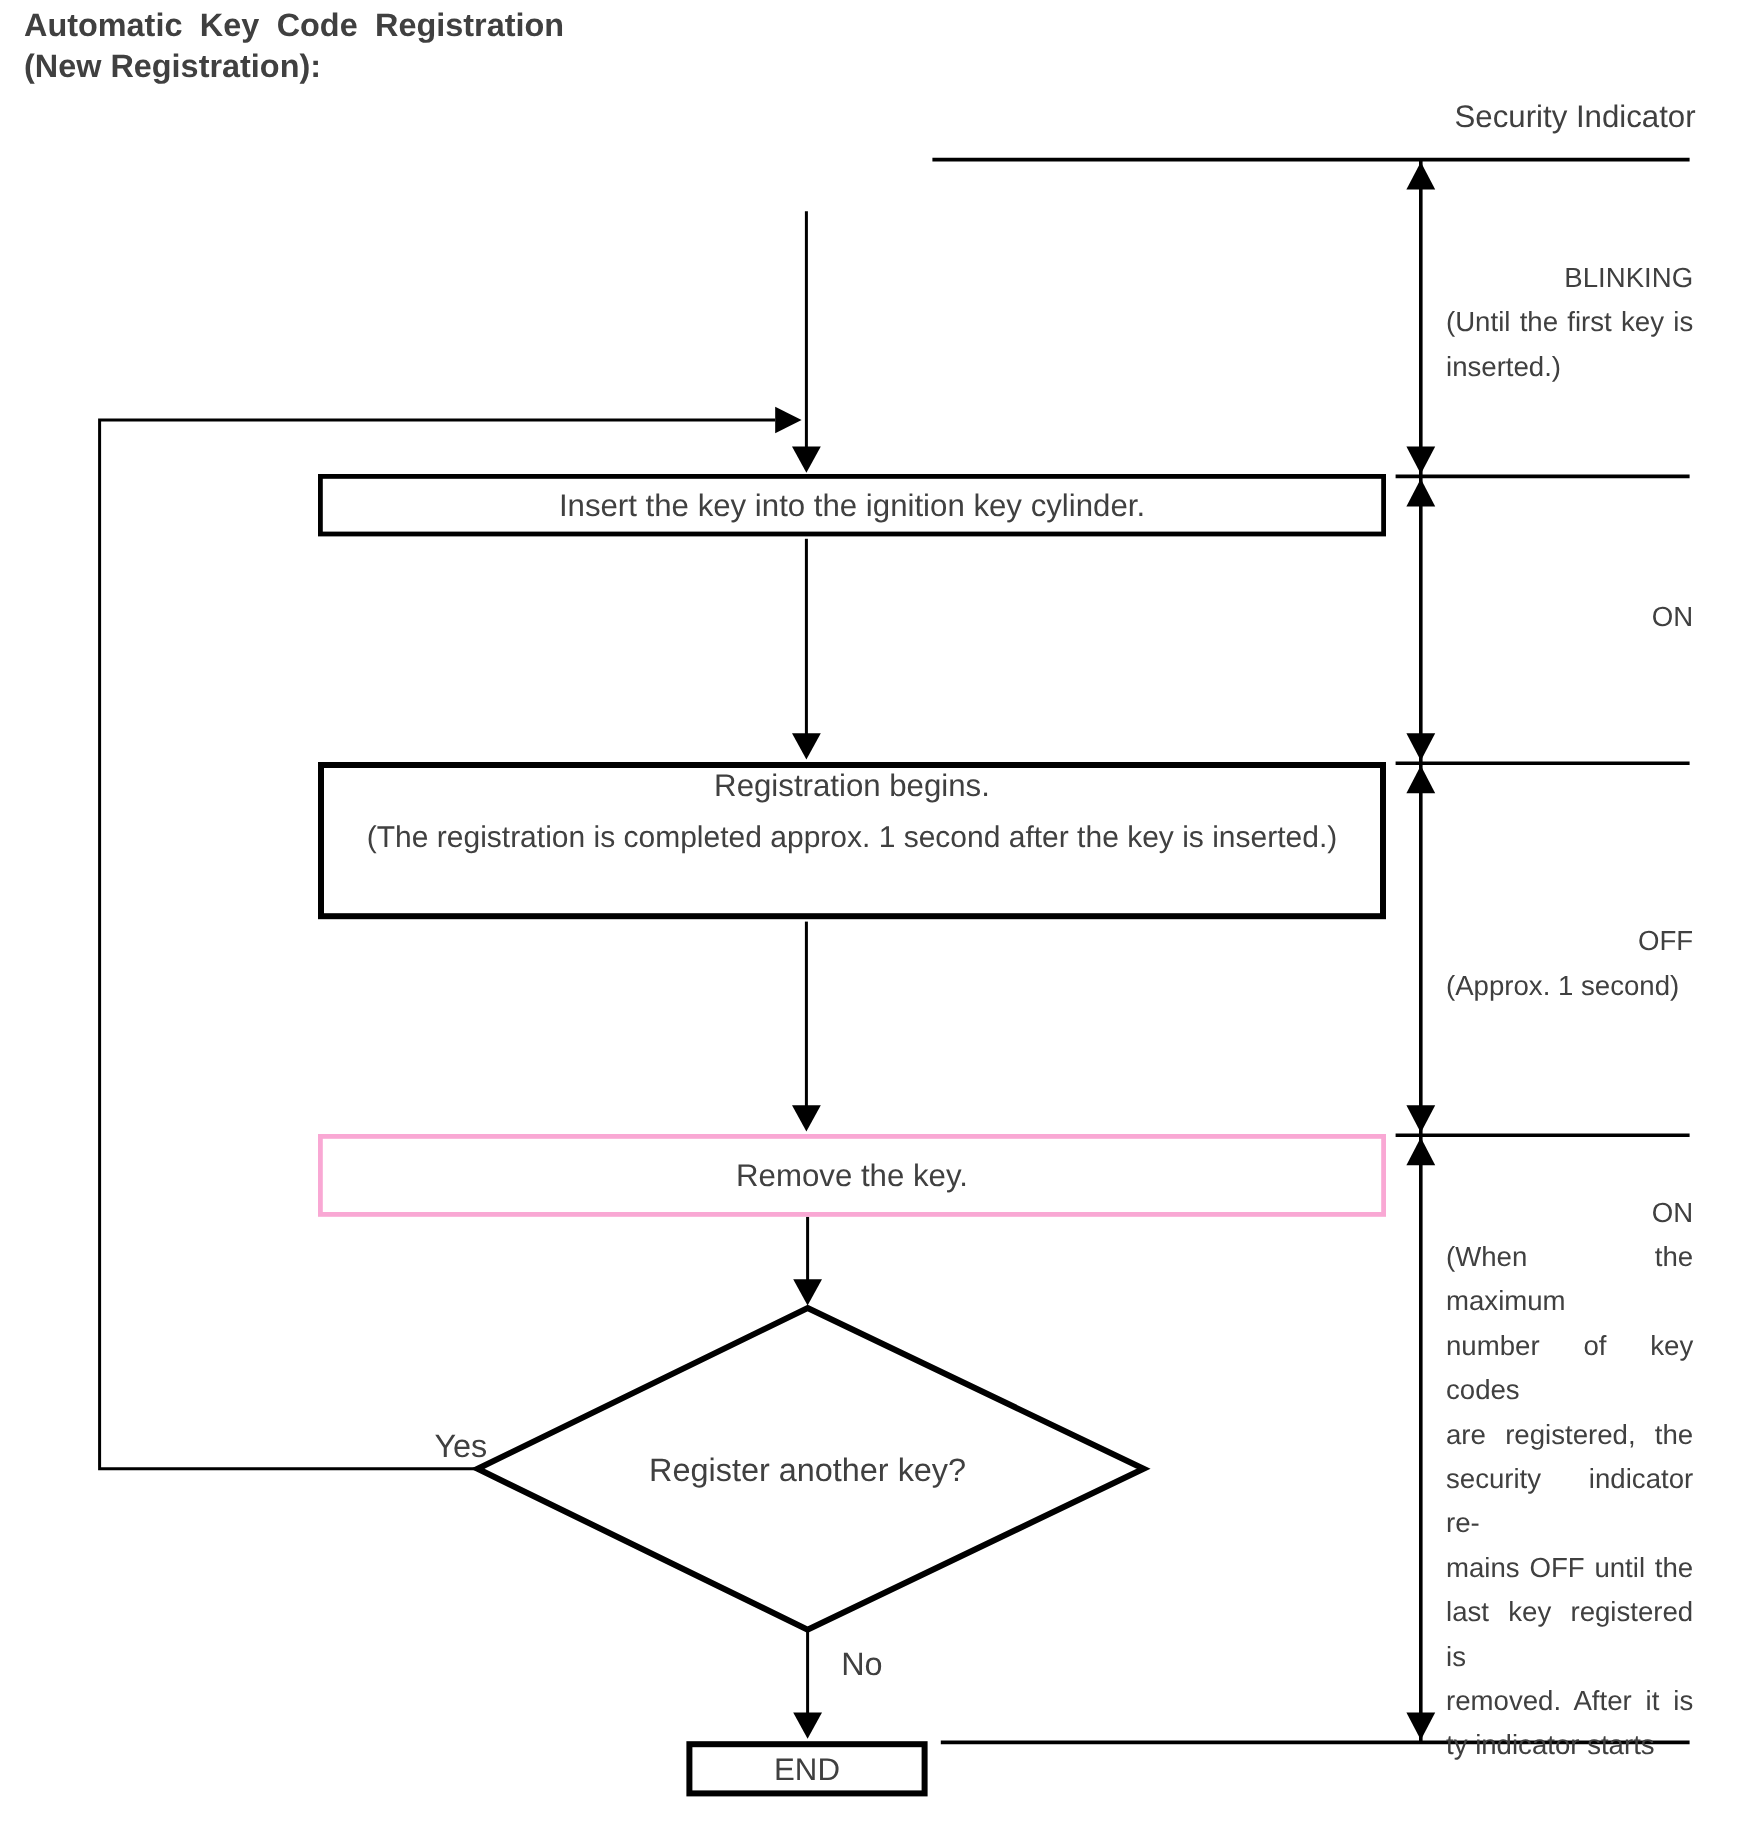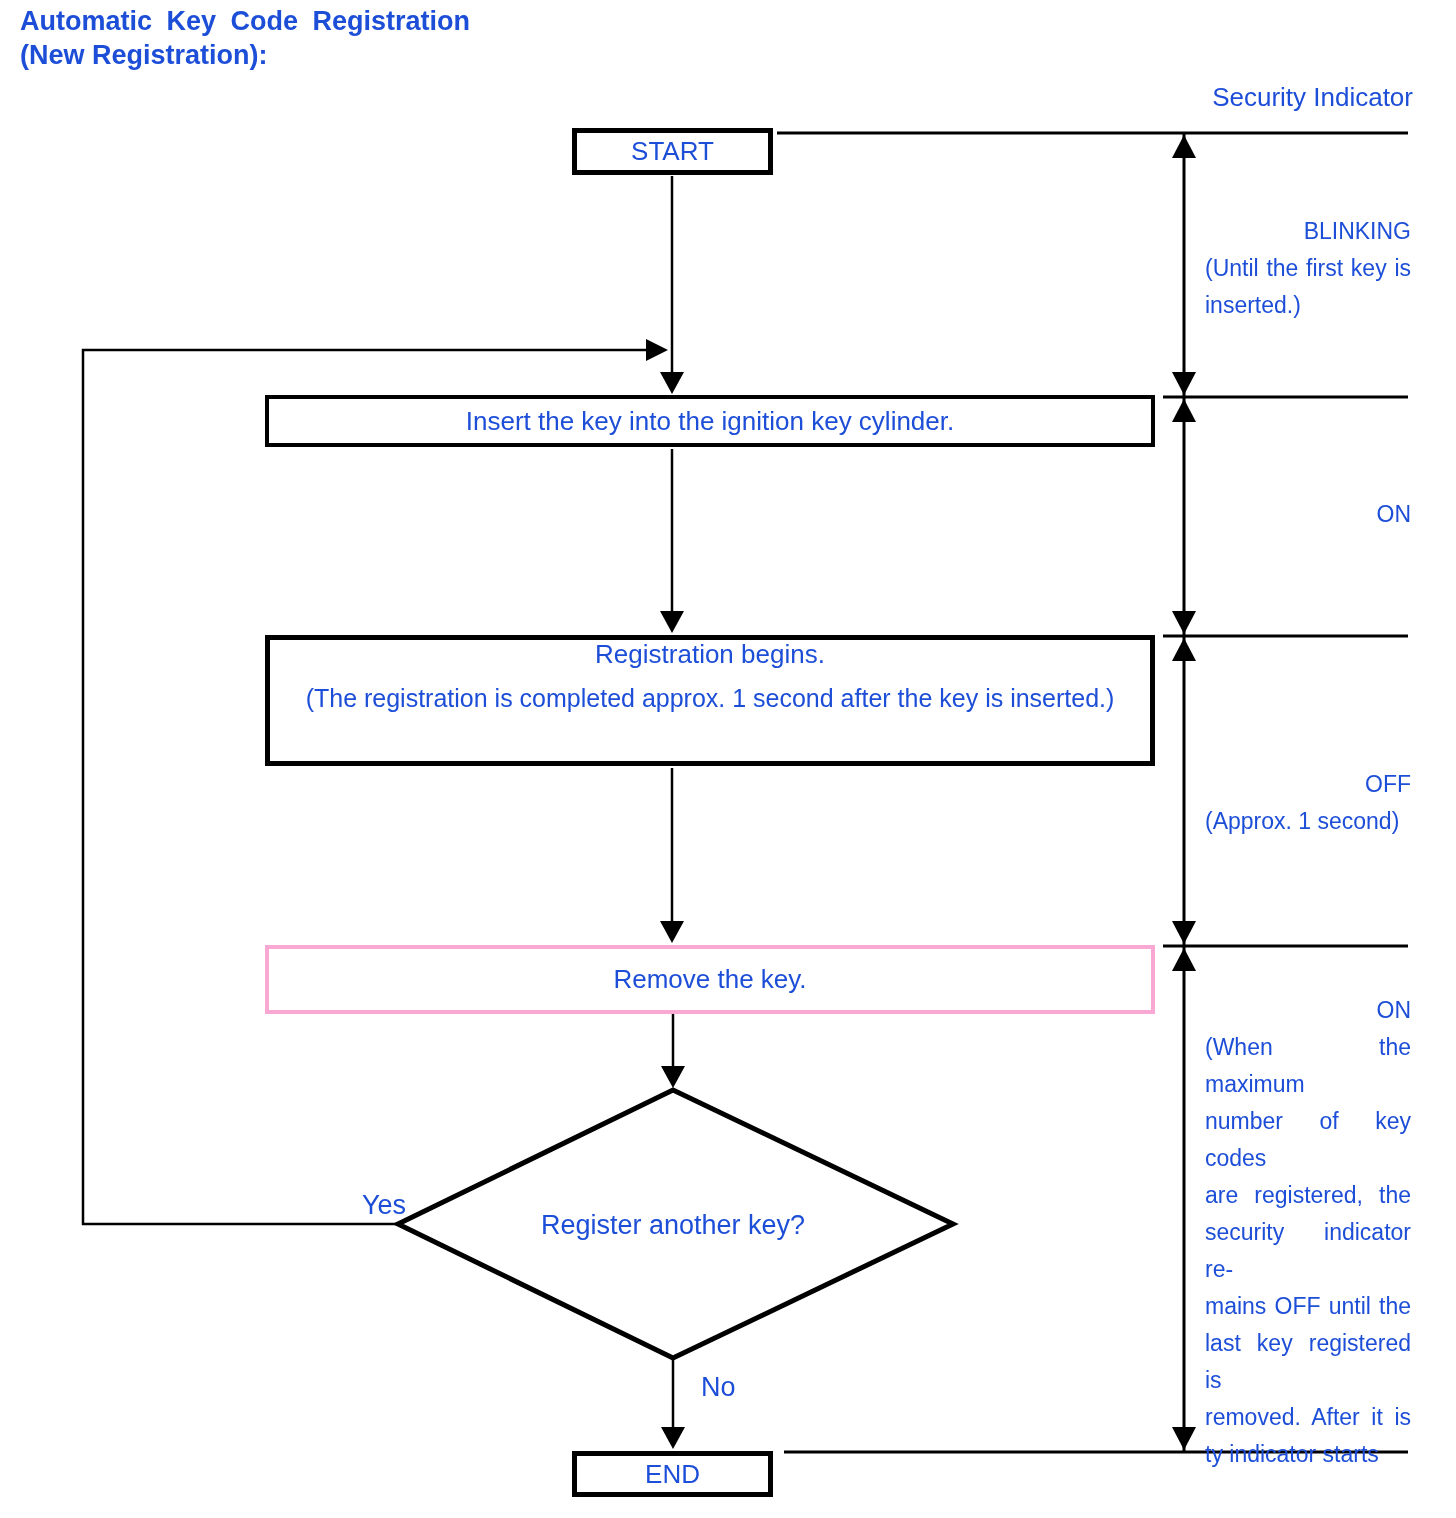--- a/index.html
+++ b/index.html
@@ -1,17 +1,17 @@
 <!DOCTYPE html>
 <html><head>
 <meta charset="utf-8">
 <style>
   html,body{margin:0;padding:0;background:#ffffff;}
   #page{position:relative;width:1456px;height:1518px;background:#ffffff;
-        font-family:"Liberation Sans",sans-serif;color:#1d4ed8;overflow:hidden;}
+        font-family:"Liberation Sans",sans-serif;color:#404040;overflow:hidden;}
   #wires{position:absolute;left:0;top:0;width:1456px;height:1518px;z-index:1;}
   .abs{position:absolute;}
   
   .title{left:20px;top:4px;font-size:27px;font-weight:bold;line-height:34px;}
   .title .l1{word-spacing:7px;}
   
   .colhead{left:1100px;top:82px;width:313px;text-align:right;font-size:26px;}
   
   .node{box-sizing:border-box;background:#ffffff;z-index:2;
         display:flex;align-items:center;justify-content:center;
@@ -83,23 +83,20 @@
     </g>
   </svg>
 
   <div class="abs title">
     <div class="l1">Automatic Key Code Registration</div>
     <div class="l2">(New Registration):</div>
   </div>
 
   <div class="abs colhead">Security Indicator</div>
 
-  <div class="abs node b-start">
-    <span>START</span>
-  </div>
 
   <div class="abs node b-insert">
     <span>Insert the key into the ignition key cylinder.</span>
   </div>
 
   <div class="abs node b-register">
     <div class="line1">Registration begins.</div>
     <div class="line2 sub">(The registration is completed approx. 1 second after the key is inserted.)</div>
   </div>
 

